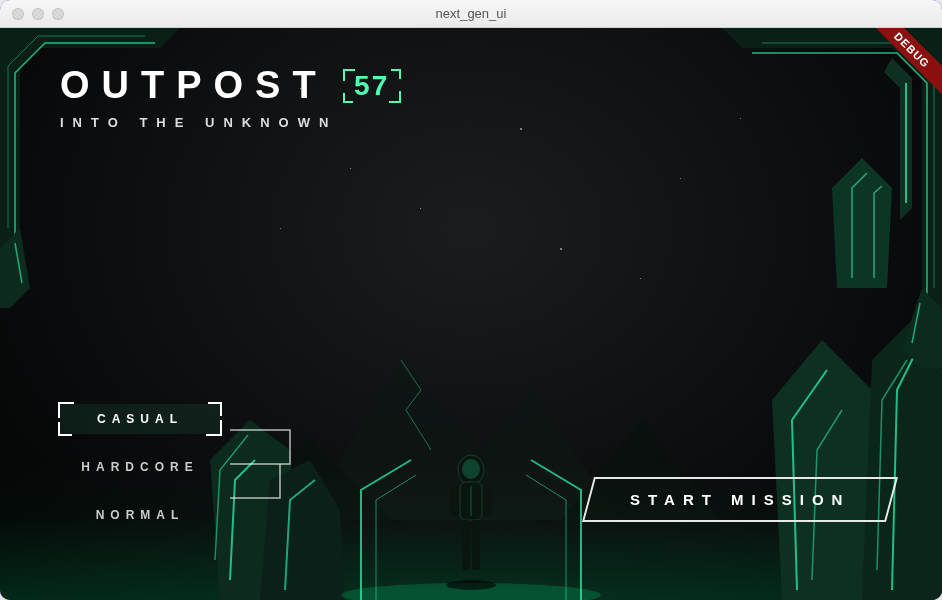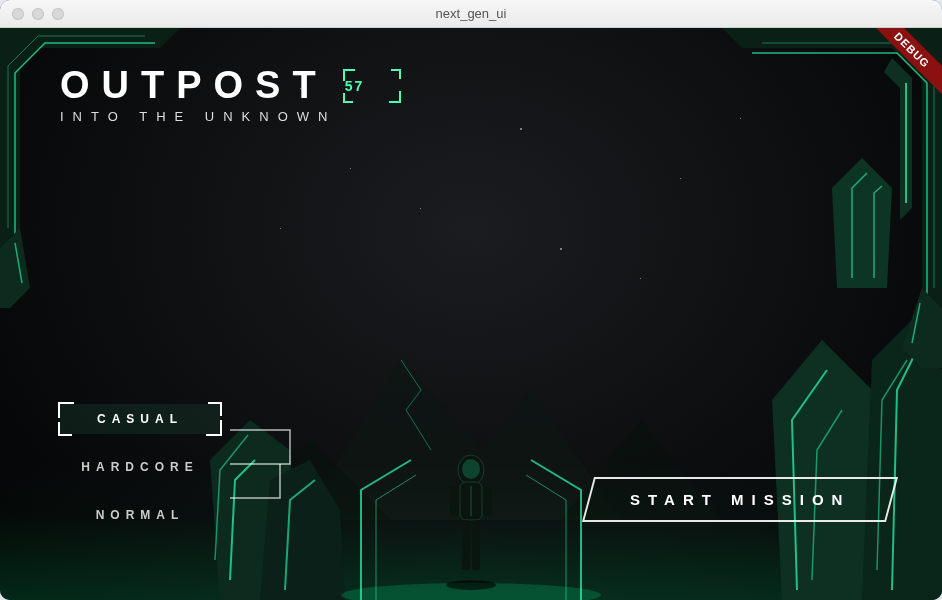--- a/index.html
+++ b/index.html
@@ -124,48 +124,48 @@
   font-size: 38px;
   font-weight: 900;
   letter-spacing: 12px;
   display: flex;
   align-items: center;
   gap: 17px;
 }
 .title-badge {
   display: inline-flex;
   align-items: center;
-  justify-content: flex-start;
+  justify-content: center;
   position: relative;
   width: 54px;
   height: 30px;
-  font-size: 14px;
+  font-size: 28px;
   letter-spacing: 2px;
   color: #4dffb0;
 }
 .title-badge::before, .title-badge::after {
   content: "";
   position: absolute;
   width: 10px; height: 10px;
   border: 2px solid #4dffb0;
 }
 .title-badge::before { top: -2px; left: -2px; border-right: none; border-bottom: none; }
 .title-badge::after { bottom: -2px; right: -2px; border-left: none; border-top: none; }
 .title-badge .corner-tr, .title-badge .corner-bl {
   position: absolute; width: 10px; height: 10px; border: 2px solid #4dffb0;
 }
 .title-badge .corner-tr { top: -2px; right: -2px; border-left: none; border-bottom: none; }
 .title-badge .corner-bl { bottom: -2px; left: -2px; border-right: none; border-top: none; }
 
 .title-sub {
   color: #ddd;
   font-size: 13px;
-  font-weight: 400;
+  font-weight: 700;
   letter-spacing: 9px;
-  margin-top: 2px;
+  margin-top: 8px;
 }
 
 
 .diff-menu {
   position: absolute;
   left: 60px;
   bottom: 70px;
   display: flex;
   flex-direction: column;
   gap: 18px;

